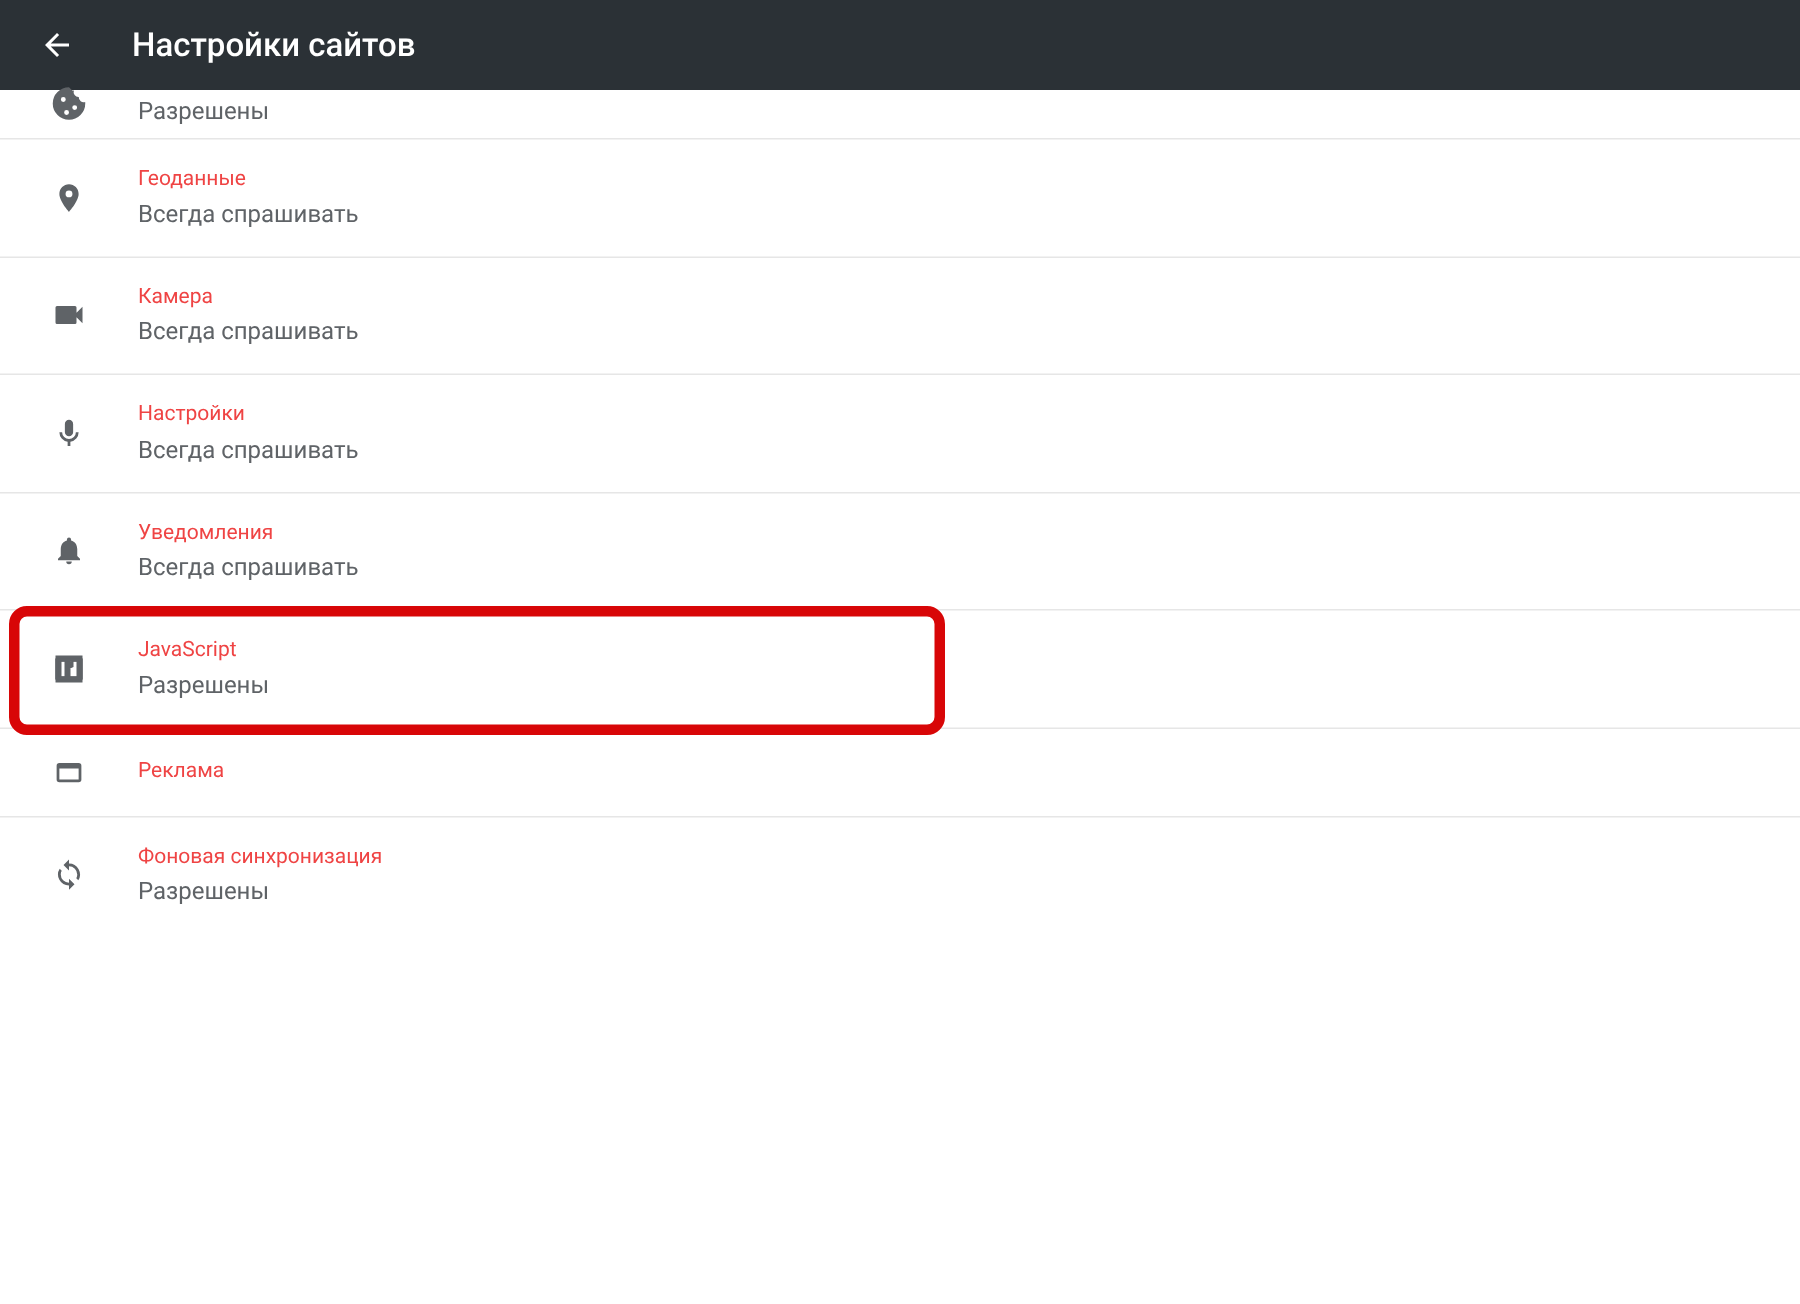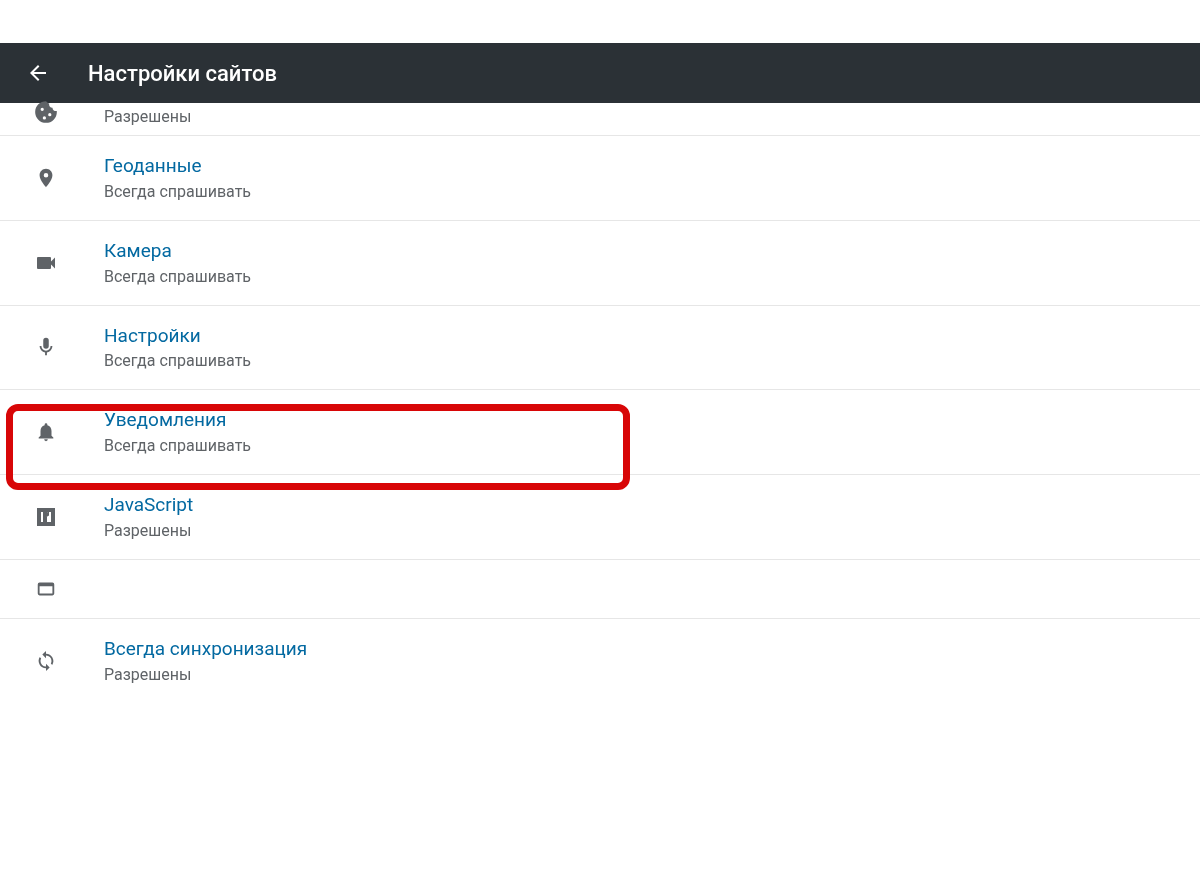--- a/index.html
+++ b/index.html
@@ -10,21 +10,20 @@
     background: #ffffff;
     overflow: hidden;
   }
   .header {
     height: 60px;
     background: #2b3136;
     display: flex;
     align-items: center;
     padding: 0 16px;
     color: #ffffff;
-    margin-top: 43px;
   }
   .back-btn {
     width: 44px;
     height: 44px;
     display: flex;
     align-items: center;
     justify-content: center;
     cursor: pointer;
   }
   .header-title {
@@ -36,43 +35,42 @@
   .list {
     width: 100%;
   }
   .list-item {
     display: flex;
     align-items: center;
     padding: 18px 0 18px 0;
     border-bottom: 1px solid #e6e6e6;
     cursor: pointer;
     position: relative;
-    gap: 12px;
   }
   .list-item.partial {
     padding-top: 0;
     padding-bottom: 8px;
   }
   .list-item .icon-slot {
     width: 92px;
     display: flex;
     align-items: center;
     justify-content: center;
     flex-shrink: 0;
   }
   .list-item .icon-slot svg {
     fill: #5f6367;
   }
   .list-item .text-slot {
     display: flex;
     flex-direction: column;
   }
   .item-title {
-    font-size: 19px;
-    color: #0369a1;
+    font-size: 14px;
+    color: #ef4444;
     font-weight: 400;
     line-height: 1.25;
   }
   .item-subtitle {
     font-size: 16px;
     color: #5f6367;
     margin-top: 4px;
     line-height: 1.25;
   }
   .partial .icon-slot { align-self: flex-start; margin-top: -4px;}
@@ -184,30 +182,31 @@
   </div>
 
 
   <div class="list-item">
     <div class="icon-slot">
       <svg width="22" height="22" viewBox="0 0 24 24">
           <path d="M19 5H5a2 2 0 0 0-2 2v10a2 2 0 0 0 2 2h14a2 2 0 0 0 2-2V7a2 2 0 0 0-2-2zm0 12H5V9h14z"></path>
         </svg>
     </div>
     <div class="text-slot">
+      <div class="item-title">Реклама</div>
     </div>
   </div>
 
   <div class="list-item" style="border-bottom:none">
     <div class="icon-slot">
       <svg width="22" height="22" viewBox="0 0 24 24">
           <path d="M12 4V1L8 5l4 4V6a6 6 0 0 1 6 6 5.87 5.87 0 0 1-.7 2.8l1.46 1.46A8 8 0 0 0 12 4zm0 14a6 6 0 0 1-6-6 5.87 5.87 0 0 1 .7-2.8L5.24 7.74A8 8 0 0 0 12 20v3l4-4-4-4z"></path>
         </svg>
     </div>
     <div class="text-slot">
-      <div class="item-title">Всегда синхронизация</div>
+      <div class="item-title">Фоновая синхронизация</div>
       <div class="item-subtitle">Разрешены</div>
     </div>
   </div>
 
 </div>
 
 <div class="highlight"></div>
 
 </body></html>

